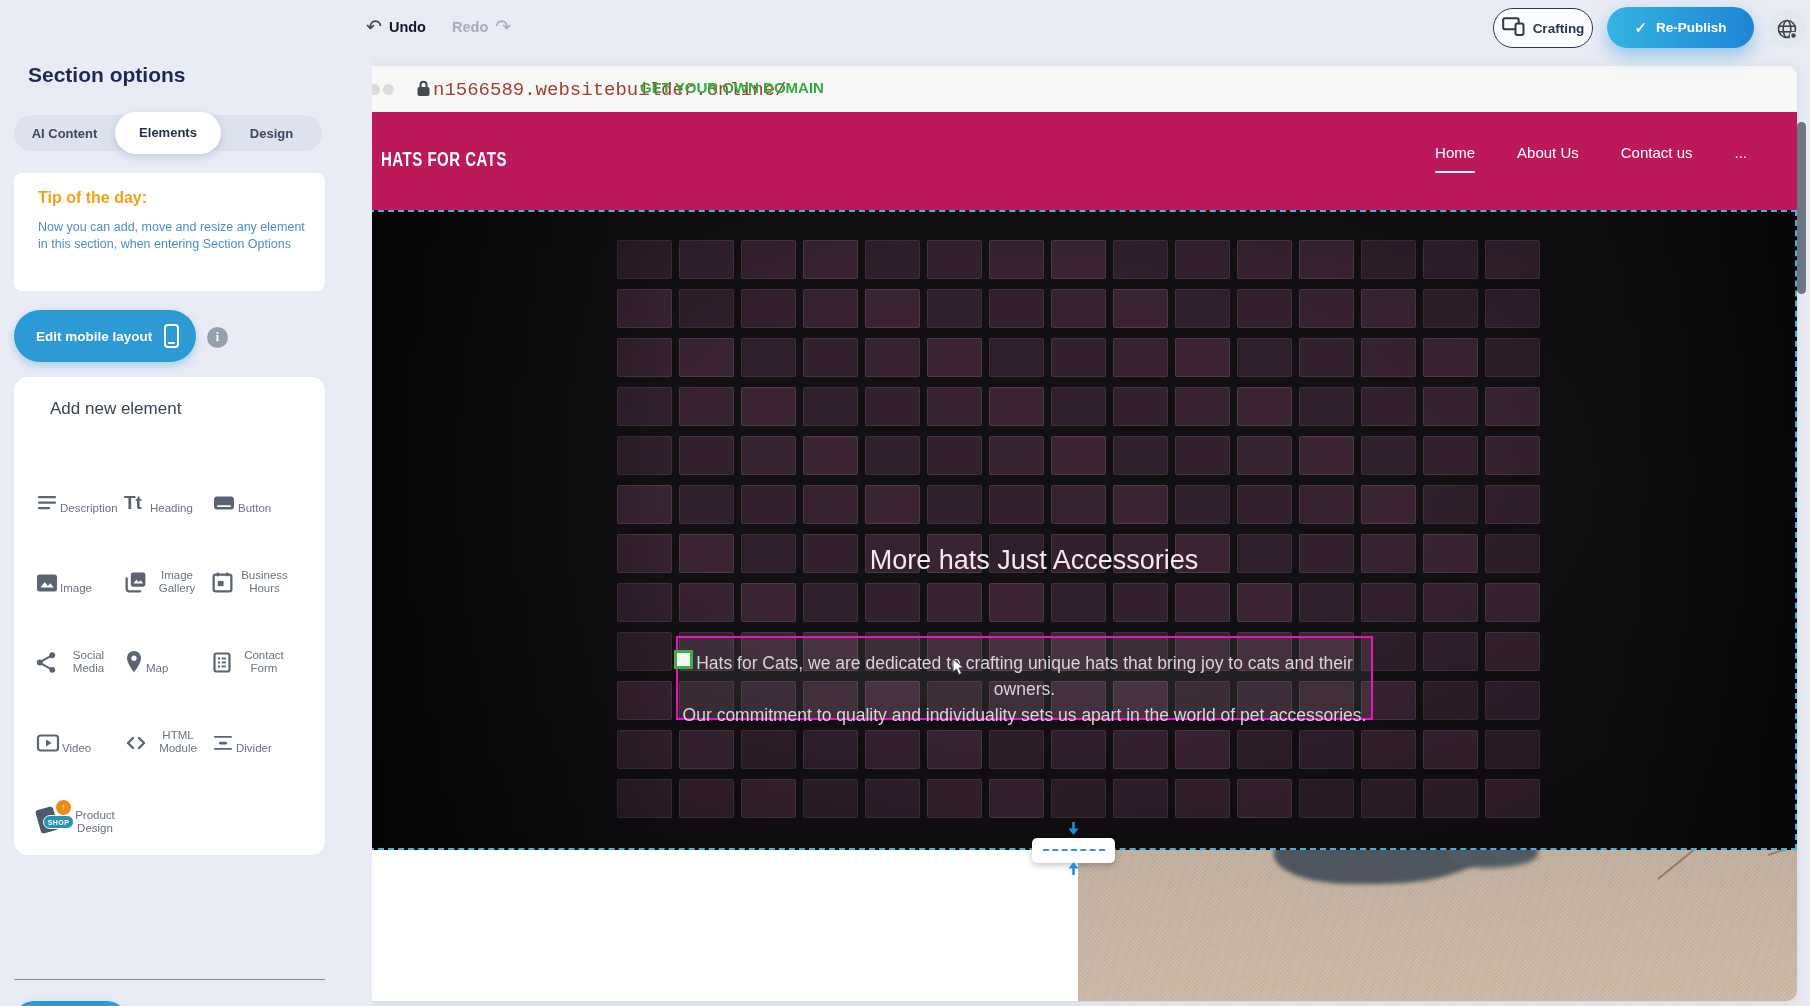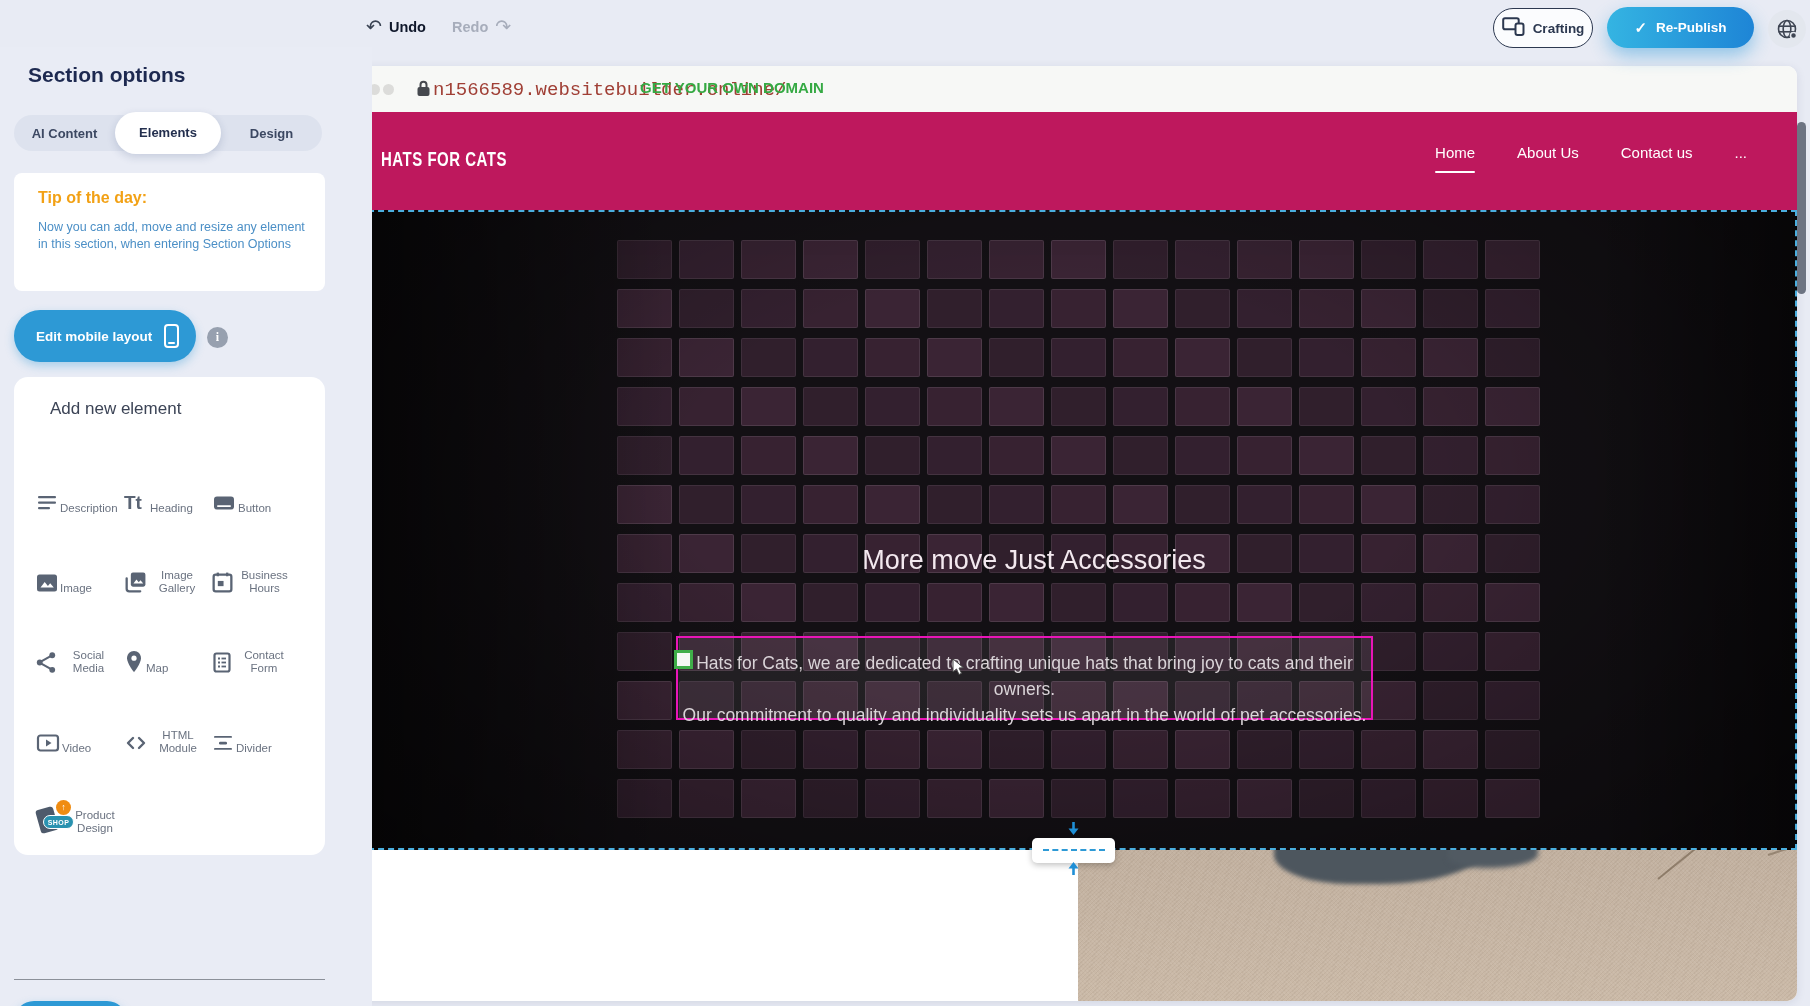--- a/index.html
+++ b/index.html
@@ -514,21 +514,21 @@
         <div class="tile" style="opacity: 0.8;"></div>
         <div class="tile" style="opacity: 0.88;"></div>
         <div class="tile" style="opacity: 0.96;"></div>
         <div class="tile" style="opacity: 0.72;"></div>
         <div class="tile" style="opacity: 0.8;"></div>
         <div class="tile" style="opacity: 0.88;"></div>
         <div class="tile" style="opacity: 0.96;"></div>
       </div>
     <div class="hero-vignette"></div>
 
-    <div class="hero-subtitle">More move Just Accessories</div>
+    <div class="hero-subtitle">More hats Just Accessories</div>
 
     <div class="desc-box">
       <div class="desc-text">
         <div>Hats for Cats, we are dedicated to crafting unique hats that bring joy to cats and their owners.</div>
         <div>Our commitment to quality and individuality sets us apart in the world of pet accessories.</div>
       </div>
     </div>
     <div class="green-handle"></div>
 
     <span class="cursor">

